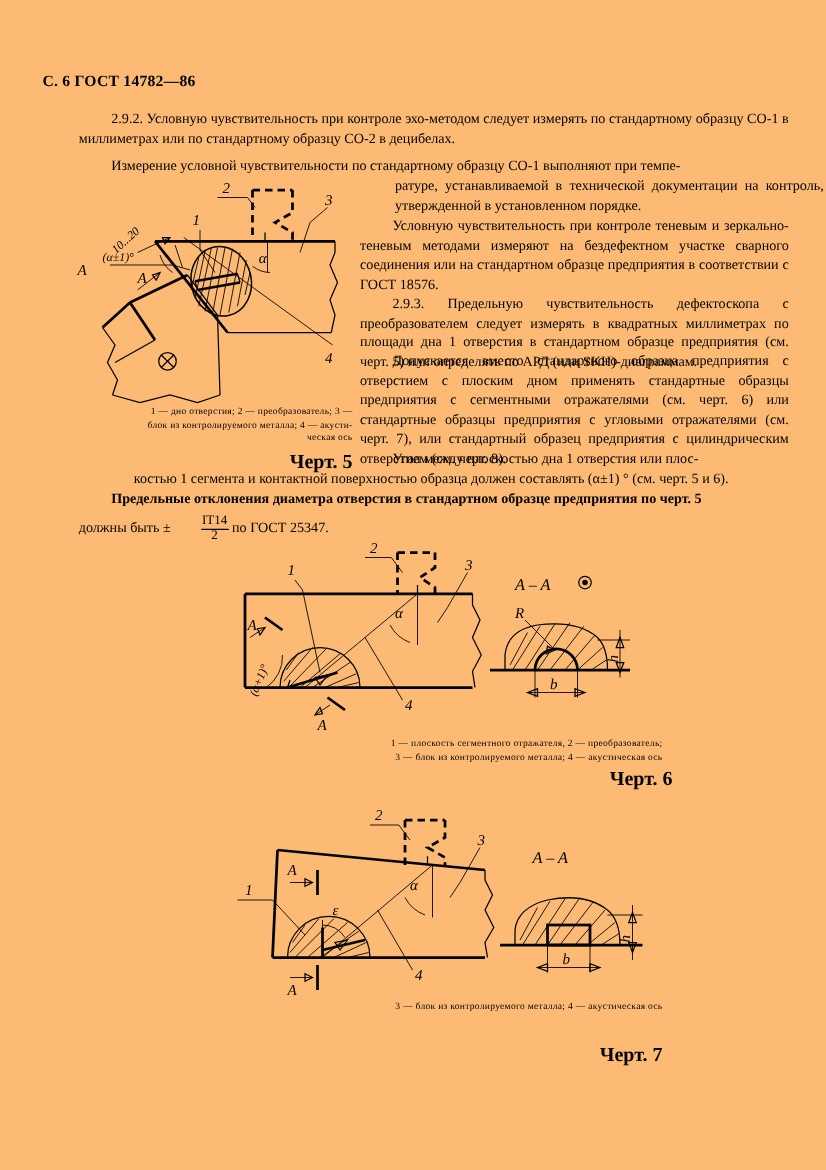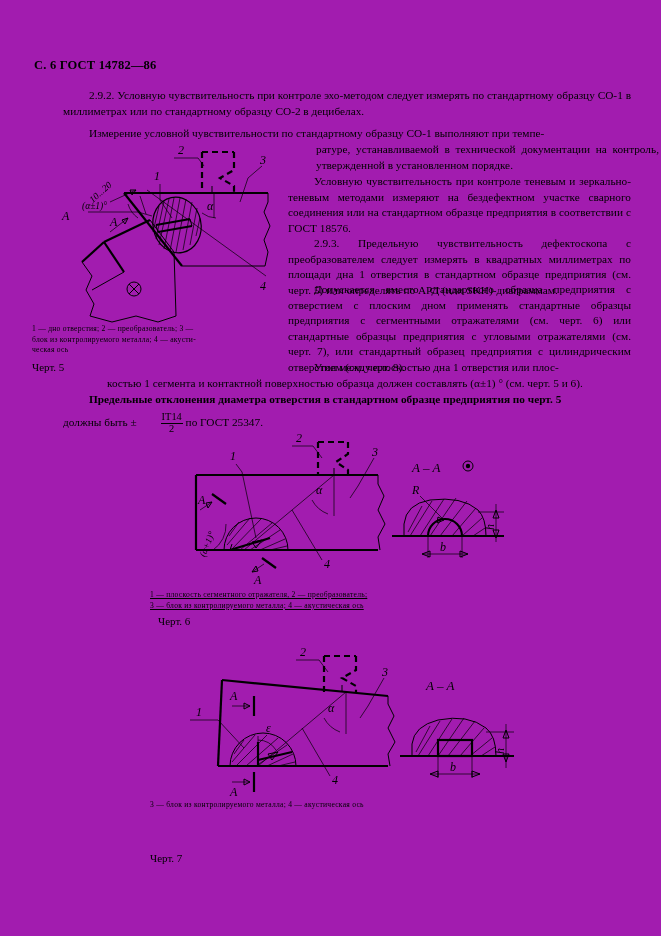--- a/index.html
+++ b/index.html
@@ -13,21 +13,21 @@
     position: relative;
     overflow: hidden;
     font-family: "Liberation Serif", "DejaVu Serif", serif;
     color: #000000;
   }
   .page {
     position: absolute;
     left: 0; top: 0;
     width: 661px;
     height: 936px;
-    background: #a21caf;
+    background: #fdba74;
   }
   
   .page-header {
     position: absolute;
     left: 34px;
     top: 58px;
     font-size: 12.5px;
     font-weight: bold;
     letter-spacing: 0.2px;
     white-space: nowrap;
@@ -47,29 +47,30 @@
     position: absolute;
     left: 288px;
     width: 343px;
     font-size: 11.3px;
     line-height: 15.6px;
     text-align: justify;
   }
   
   .fig-legend {
     position: absolute;
-    text-align: left;
+    text-align: right;
     font-size: 7.6px;
     line-height: 10.5px;
     letter-spacing: 0.25px;
   }
   .fig-number {
     position: absolute;
-    text-align: left;
-    font-size: 11px;
+    text-align: right;
+    font-size: 16px;
+    font-weight: bold;
   }
   
   .drawing { position: absolute; }
   svg { display: block; overflow: visible; }
   .ln { stroke: #000; fill: none; stroke-width: 1; }
   .ln-th { stroke: #000; fill: none; stroke-width: 2.2; }
   .ln-thin { stroke: #000; fill: none; stroke-width: 0.7; }
   .dash { stroke: #000; fill: none; stroke-width: 2.2; stroke-dasharray: 6 4; }
   .hatch { stroke: #000; stroke-width: 0.7; }
   .lbl {
@@ -305,21 +306,21 @@
         <path class="ln-thin" d="M 96 72 L 96 110"></path>
         <path class="ln" d="M 96 78 L 93 86 L 99 86 Z" fill="#000"></path>
         <path class="ln" d="M 96 106 L 93 98 L 99 98 Z" fill="#000"></path>
         <g transform="rotate(-90 90 92)">
           <text class="lbl" x="84" y="96">h</text>
         </g>
       </g>
     </svg>
   </div>
 
-  <div class="fig-legend" style="left:150px; top:590px; width:380px;text-decoration:underline;">
+  <div class="fig-legend" style="left:150px; top:590px; width:380px;">
     <div>1 — плоскость сегментного  отражателя,  2  —  преобразователь;</div>
     <div>3 — блок из контролируемого металла; 4 — акустическая ось</div>
   </div>
   <div class="fig-number" style="left:158px; top:615px; width:380px;">Черт. 6</div>
 
   <div class="drawing" style="left:182px; top:648px;">
     <svg width="320" height="160" viewBox="0 0 320 160">
 
       <path class="ln-th" d="M 40 32 L 206 48"></path>
       <path class="ln-th" d="M 40 32 L 36 118"></path>
@@ -411,15 +412,15 @@
         <g transform="rotate(-90 90 100)">
           <text class="lbl" x="84" y="104">h</text>
         </g>
       </g>
     </svg>
   </div>
 
   <div class="fig-legend" style="left:150px; top:800px; width:380px;">
     <div>3 — блок из контролируемого металла; 4 — акустическая ось</div>
   </div>
-  <div class="fig-number" style="left:150px; top:836px; width:380px;margin-top:16px;">Черт. 7</div>
+  <div class="fig-number" style="left:150px; top:836px; width:380px;">Черт. 7</div>
 
 </div>
 
 </body></html>

